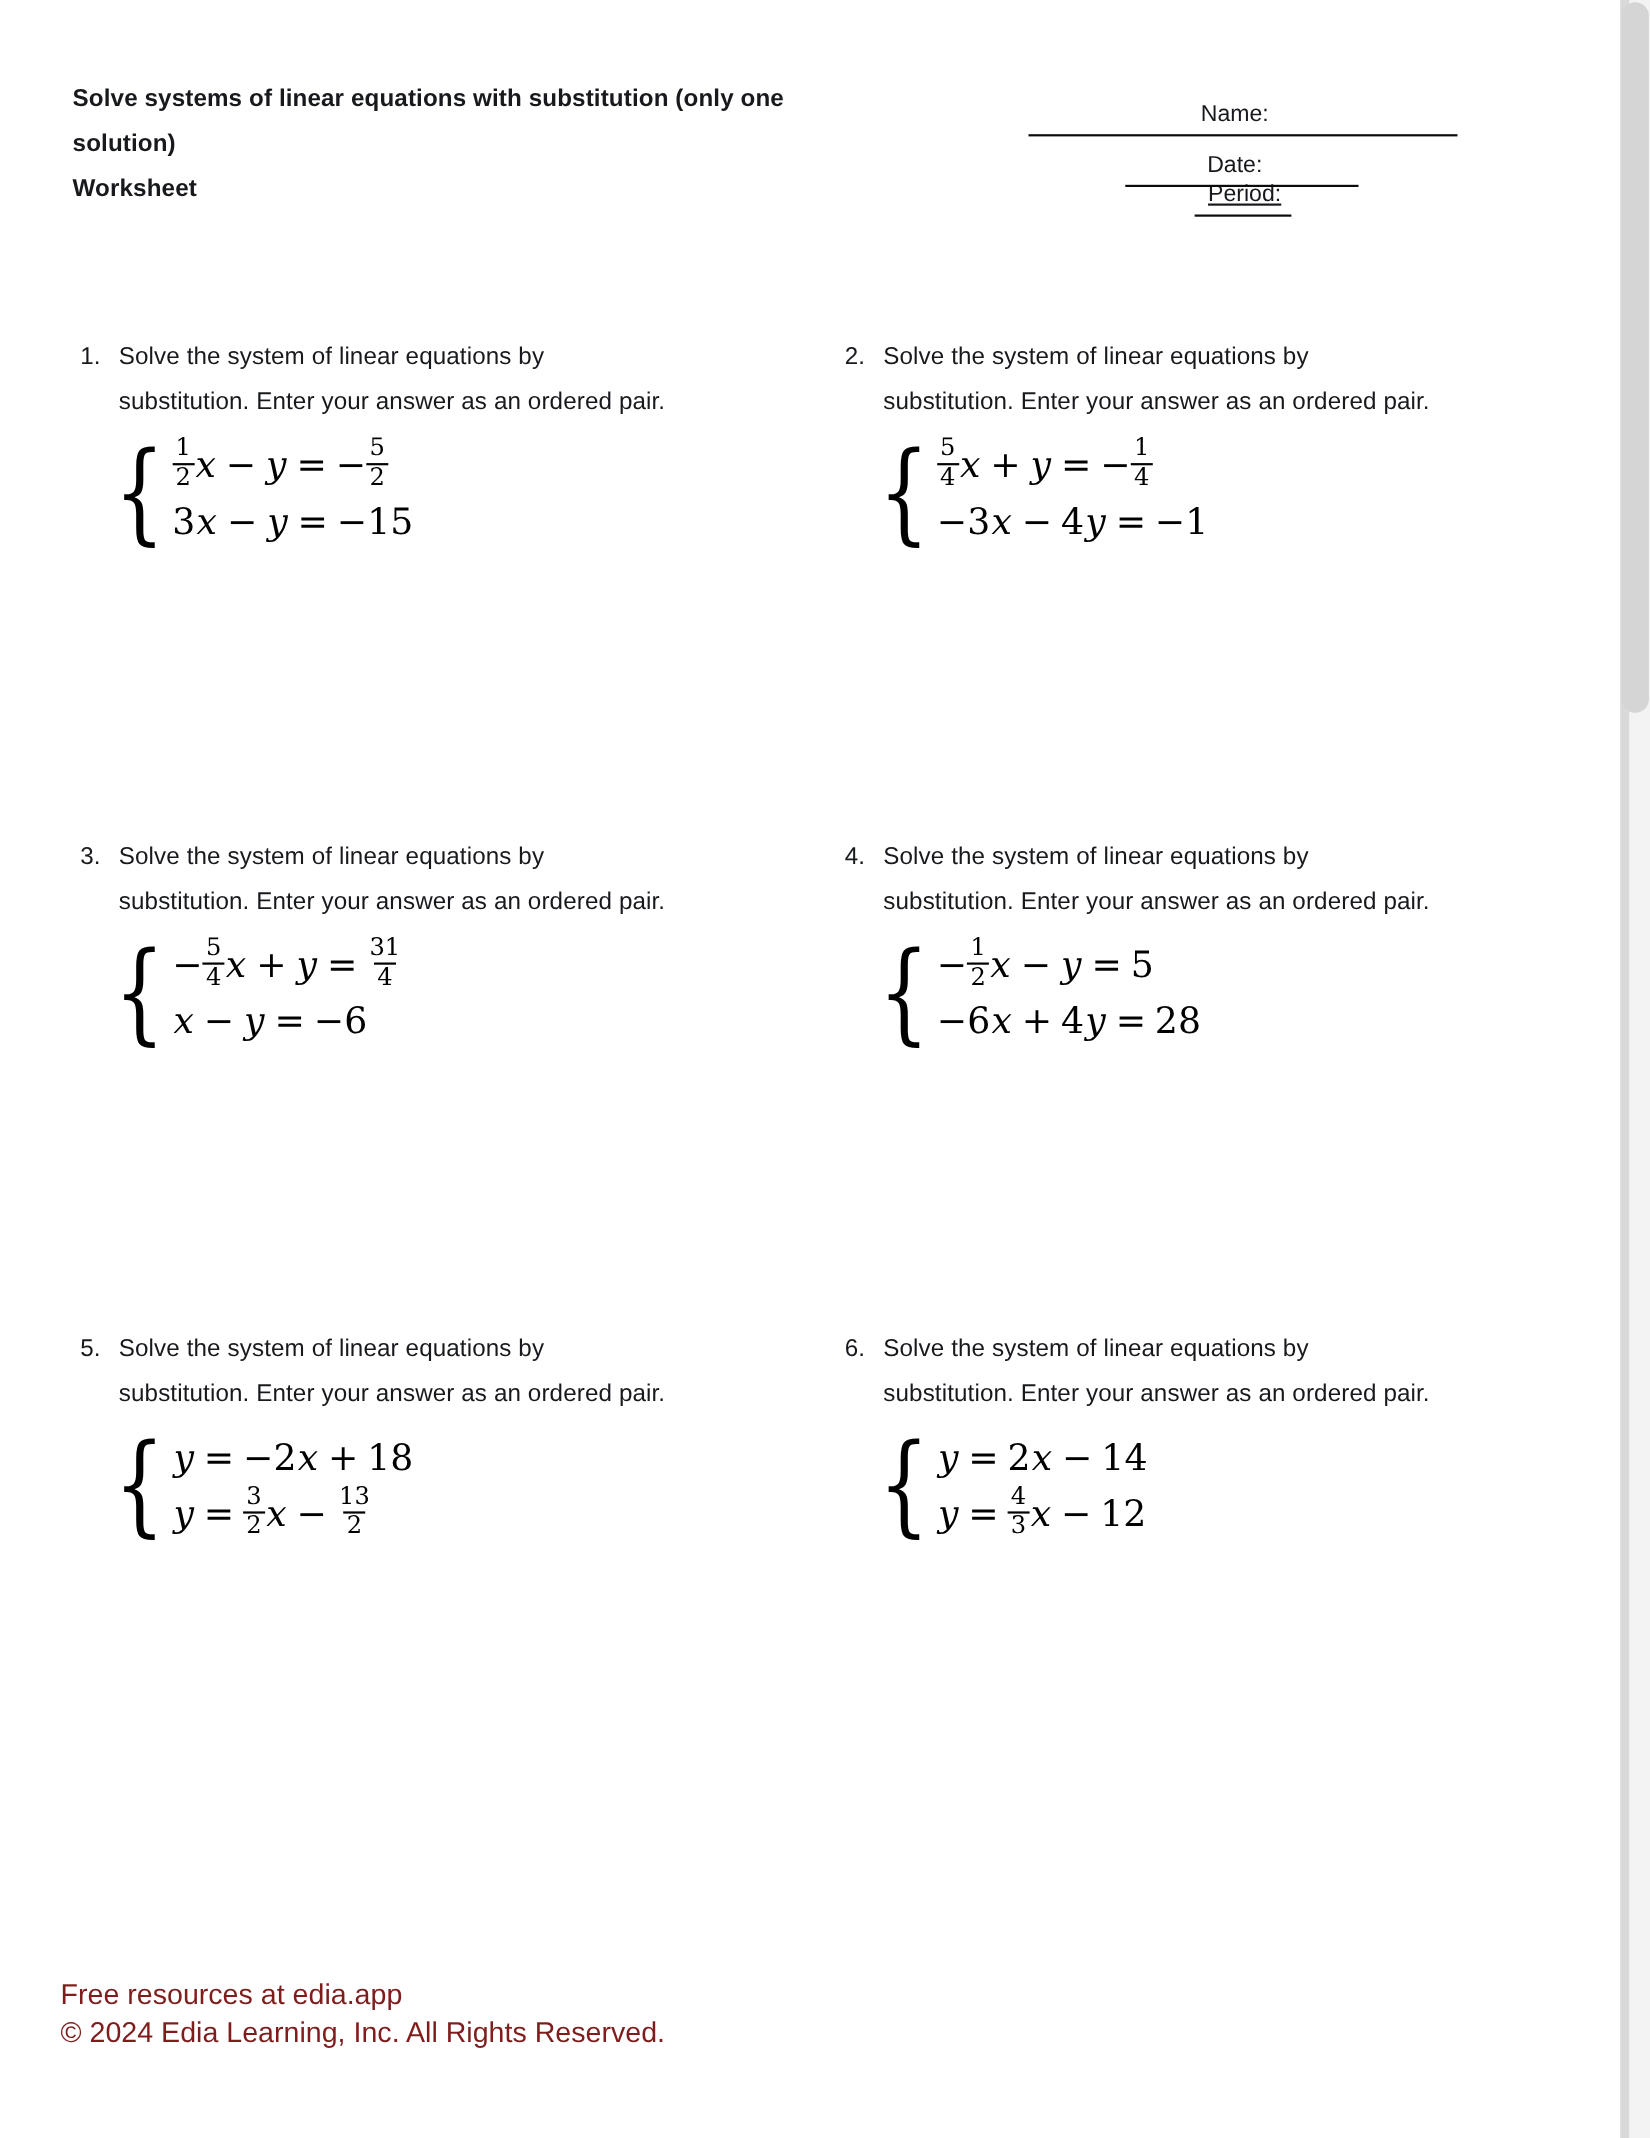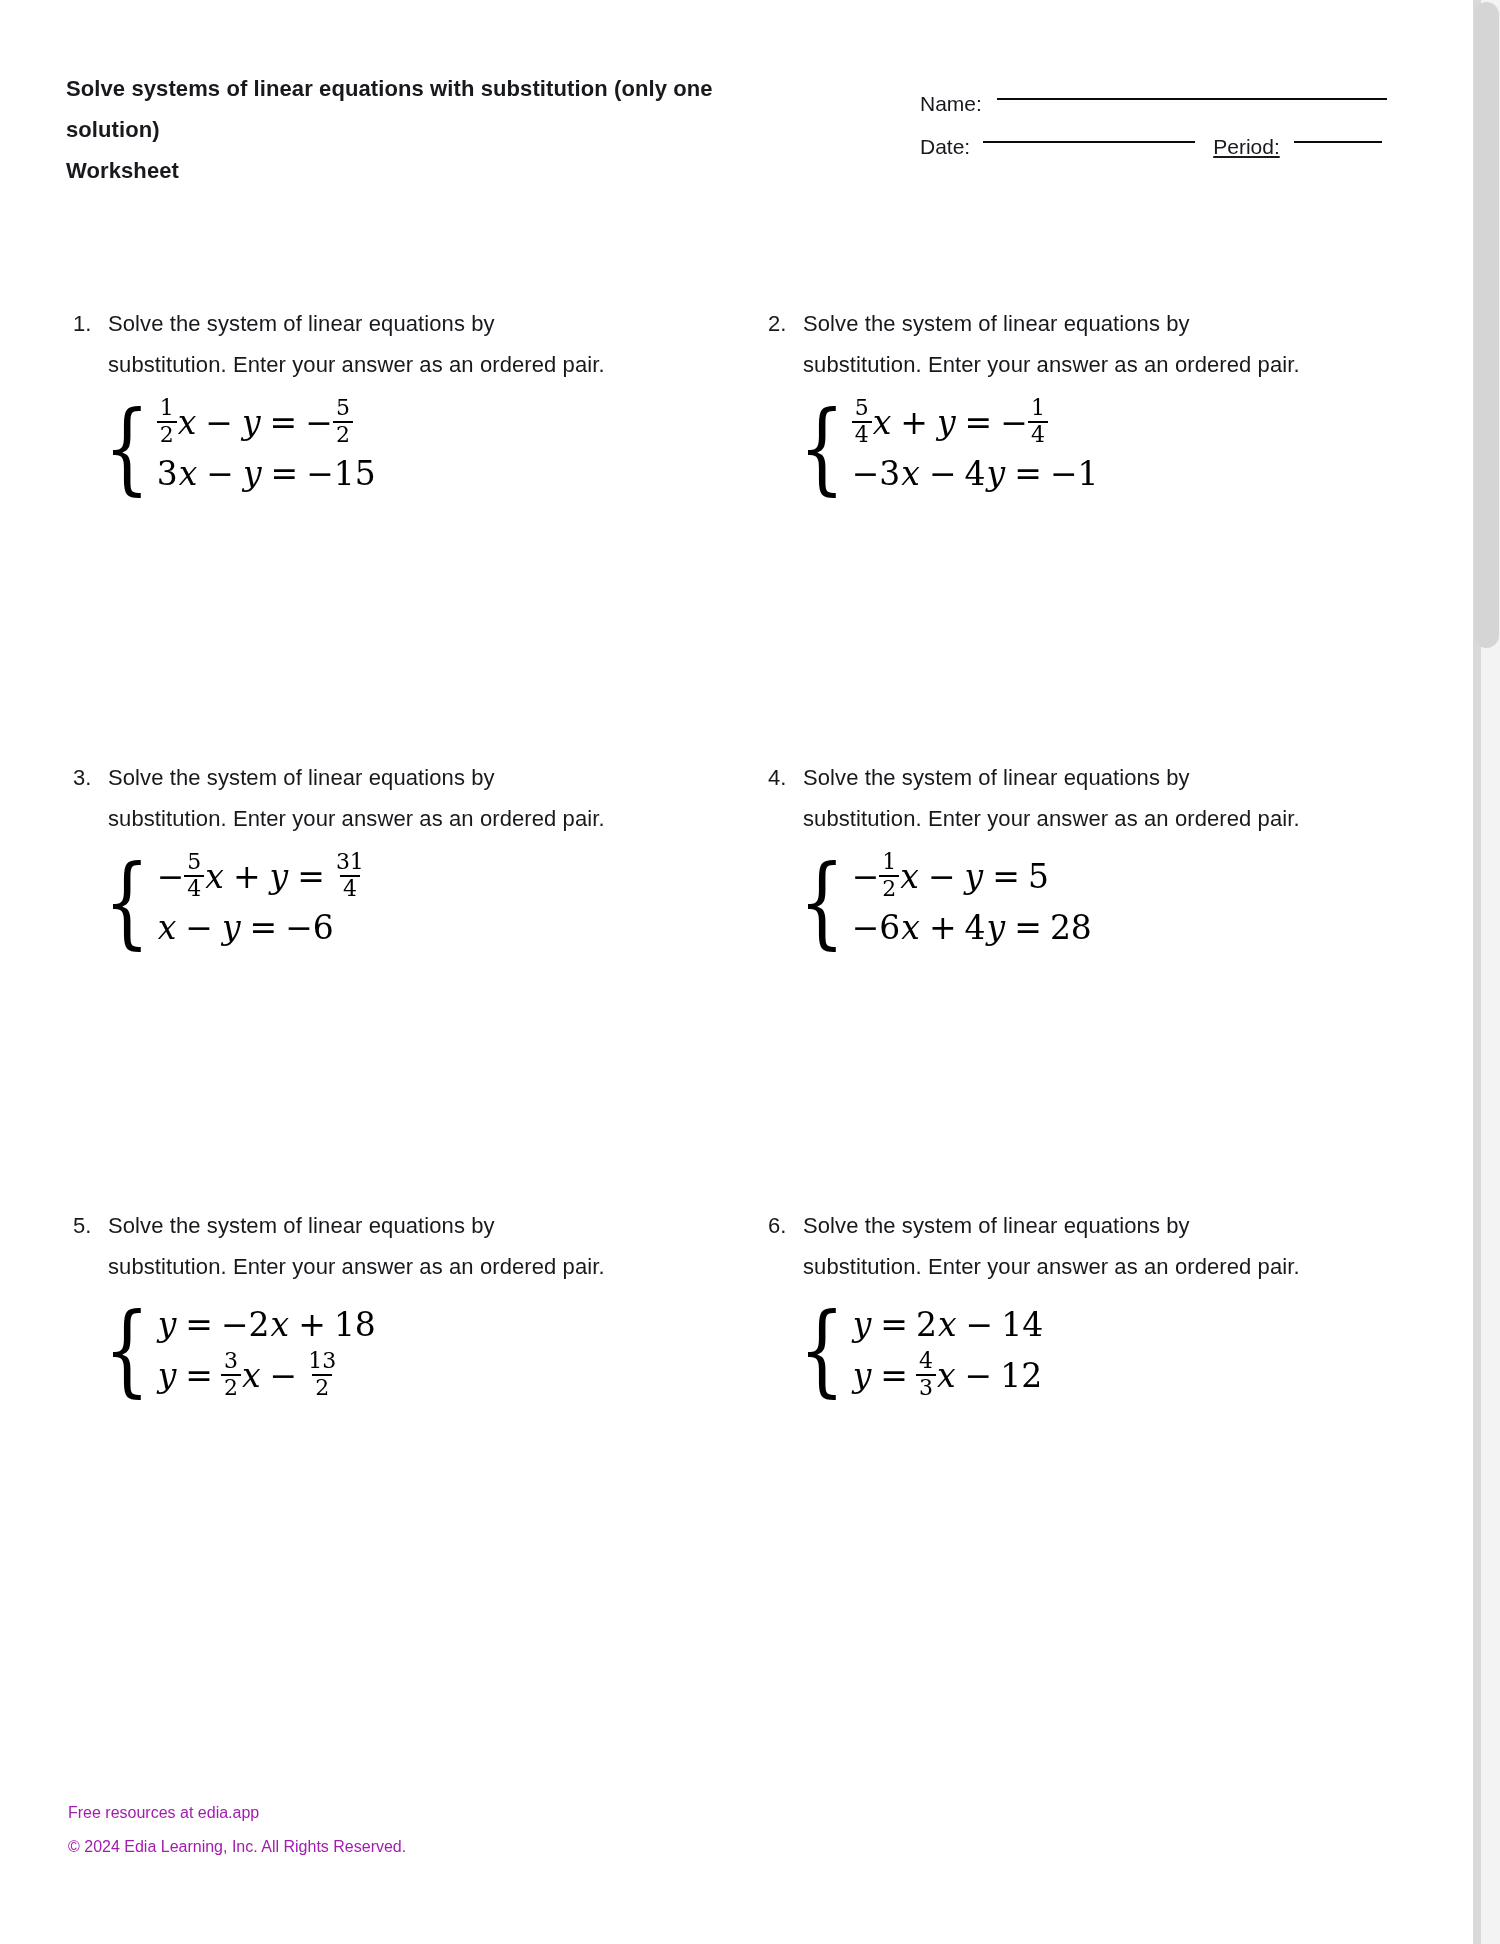--- a/index.html
+++ b/index.html
@@ -9,21 +9,21 @@
     font-family:"Liberation Sans", sans-serif;
   }
   .page { position:absolute; inset:0;border-radius:32px; }
 
   
   .header { position:absolute; left:66px; top:68px; width:740px; }
   .title, .subtitle { font-size:22px; font-weight:700; line-height:41px; letter-spacing:0.1px; }
 
   
   .fields { position:absolute; left:920px; top:92px; font-size:21px; }
-  .frow { display:flex; align-items:flex-start; }
+  .frow { display:flex; align-items:center;flex-direction:column; }
   .frow + .frow { margin-top:19px; }
   .flabel { white-space:nowrap; }
   .fline { display:inline-block; height:1px; border-bottom:2px solid #0b0b0b; transform:translateY(5px); }
   .fline.name   { width:390px; margin-left:15px; }
   .fline.date   { width:212px; margin-left:13px; }
   .flabel.period{ margin-left:18px;text-decoration:underline; }
   .fline.period { width:88px;  margin-left:14px; }
 
   
   .problem { position:absolute; width:580px; }
@@ -43,21 +43,21 @@
               font-family:"DejaVu Serif", serif; font-size:33px; }
   .mi { font-style:italic; padding:0 1px; }
   .mo { padding:0 8px; }
   .mn, .mp { padding:0; }
   .frac { display:inline-flex; flex-direction:column; align-items:center;
           font-size:22px; line-height:1.12; transform:translateY(-1px); }
   .frac .num, .frac .den { padding:0 3px; text-align:center; }
   .frac .den { border-top:2px solid #000; }
 
   
-  .footer { position:absolute; left:68px; top:1796px; font-size:16px; line-height:34px; color:#a21caf; }
+  .footer { position:absolute; left:55px; top:1796px; font-size:26px; line-height:34px; color:#7f1d1d; }
 
   
   .sb-track { position:absolute; top:0; right:0; width:27px; height:1944px; background:#f3f3f4; }
   .sb-strip { position:absolute; top:0; right:19px; width:8px; height:1944px; background:#d9d9d9; }
   .sb-thumb { position:absolute; top:2px; right:1px; width:25px; height:646px;
               background:#d5d5d6; border-radius:13px; }
 </style>
 </head>
 <body>
 

